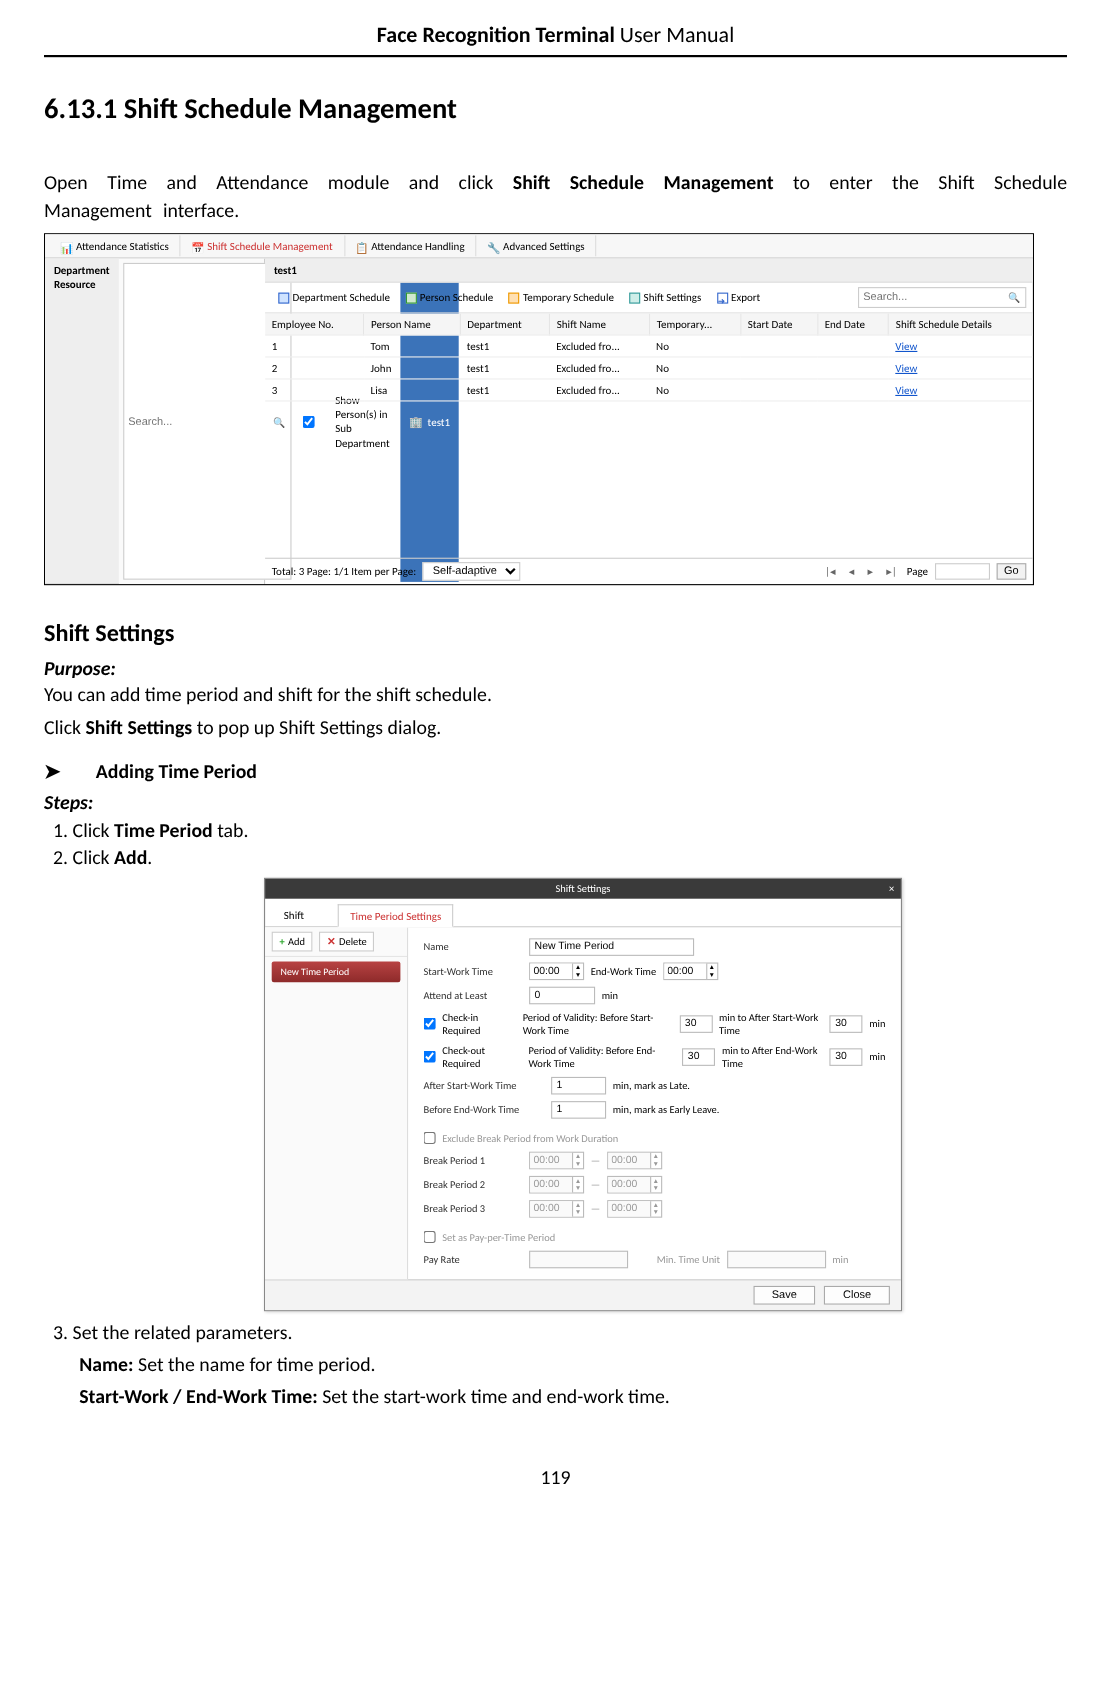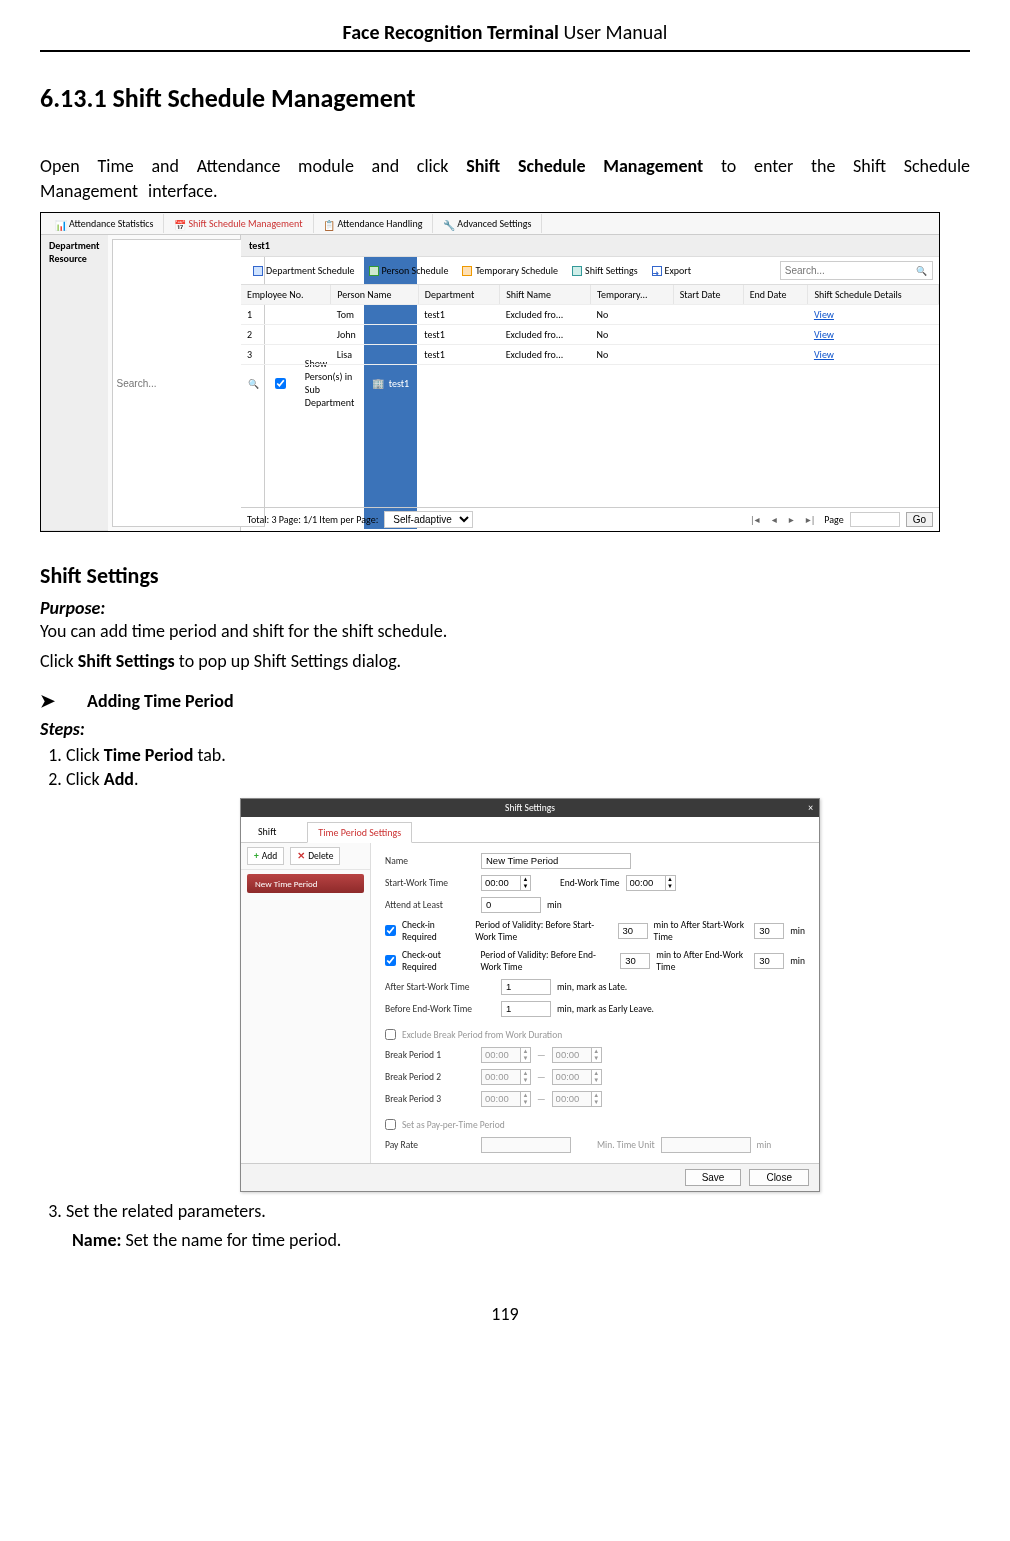--- a/index.html
+++ b/index.html
@@ -497,21 +497,21 @@
       </div>
       <div class="frow">
         <label class="fl">Start-Work Time</label>
         <span class="spin">
             <input value="00:00" style="">
             <span class="arrows">
               <span>▲</span>
               <span>▼</span>
             </span>
           </span>
-        <label style="margin-left:23px">End-Work Time</label>
+        <label style="margin-left:0">End-Work Time</label>
         <span class="spin">
             <input value="00:00" style="">
             <span class="arrows">
               <span>▲</span>
               <span>▼</span>
             </span>
           </span>
       </div>
       <div class="frow">
         <label class="fl">Attend at Least</label>
@@ -621,15 +621,16 @@
     <button>Save</button>
     <button>Close</button>
   </div>
 </div>
 
 <ol class="steps" start="3">
   <li>Set the related parameters.</li>
 </ol>
 <div class="param-list">
   <p class="body-text"><span class="bold">Name:</span><span> Set the name for time period.</span></p>
+  <p class="body-text"><span class="bold">Start-Work / End-Work Time:</span><span> Set the start-work time and end-work time.</span></p>
 </div>
 
 <div class="page-number">119</div>
 
 </body></html>

